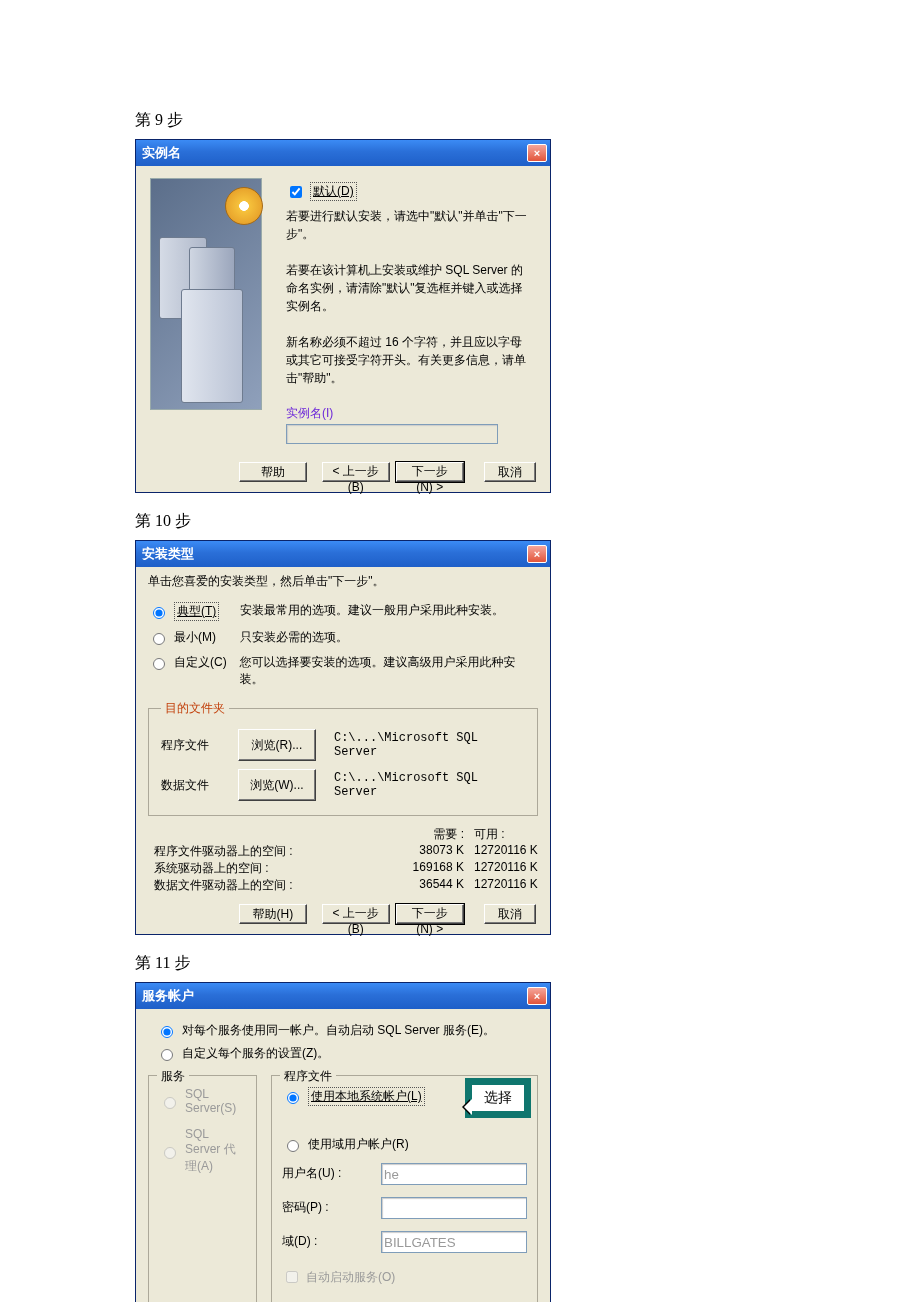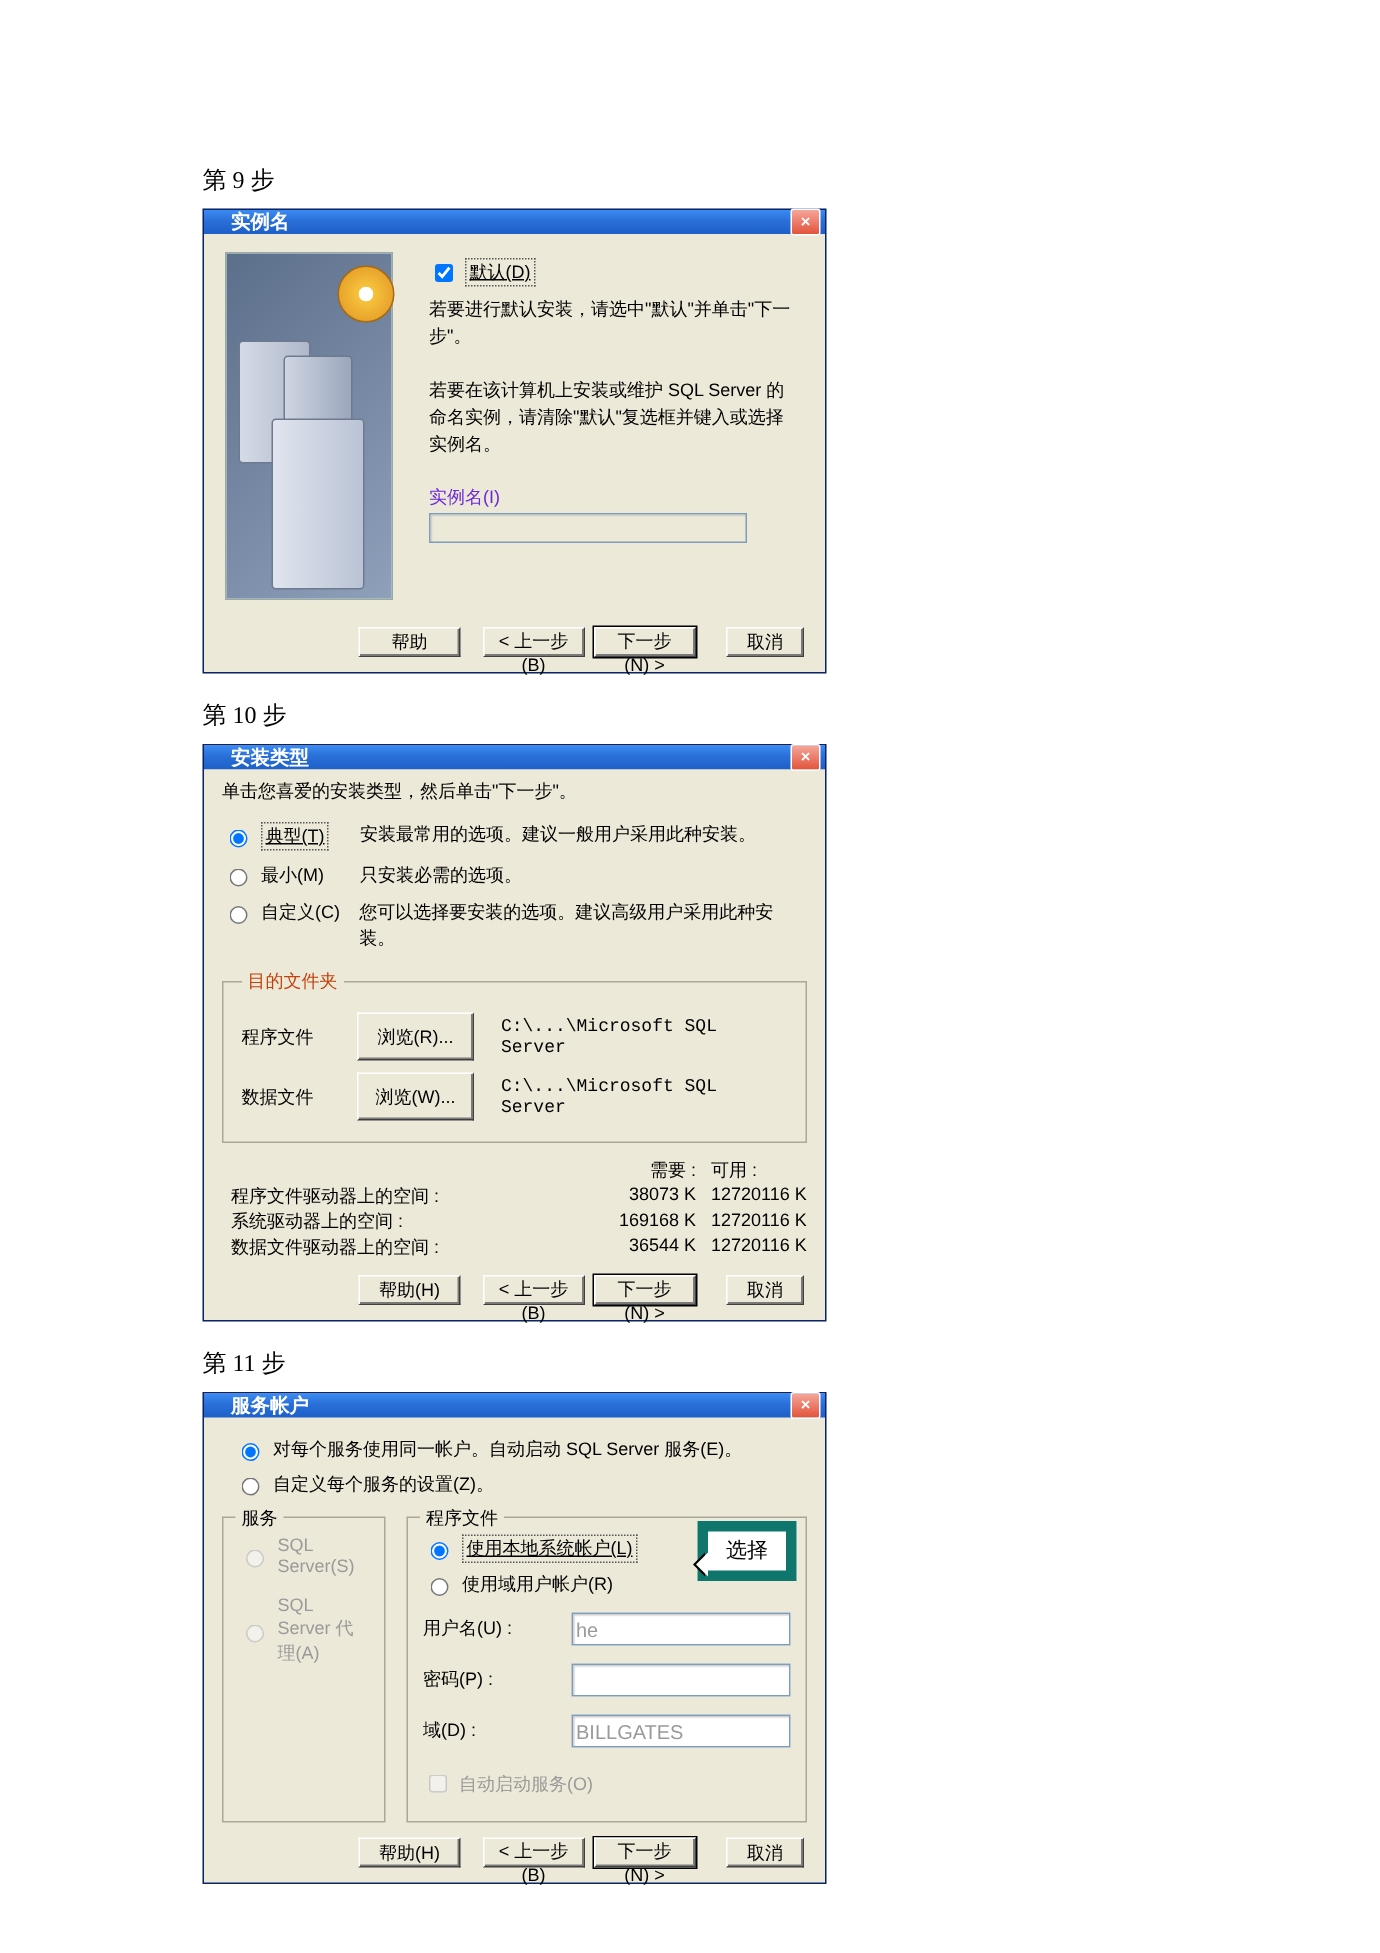--- a/index.html
+++ b/index.html
@@ -1,19 +1,19 @@
 <!DOCTYPE html>
 <html><head>
 <meta charset="utf-8">
 <style>
 body{margin:0;background:#fff;font-family:"Microsoft YaHei","SimSun",Tahoma,sans-serif;font-size:12px;color:#000}
 .page{width:920px;padding:110px 135px 0}
 .step-label{font-family:"SimSun",serif;font-size:16px;margin:0 0 8px}
 .dialog{border:1px solid #0a246a;background:#ece9d8;margin-bottom:18px}
-.titlebar{display:flex;align-items:center;justify-content:space-between;height:16px;padding:0 3px 0 18px;background:linear-gradient(to bottom,#3b8bf5 0%,#2a6fd8 45%,#1e5fc8 100%);color:#fff;font-weight:bold;font-size:13px}
+.titlebar{display:flex;align-items:center;justify-content:space-between;height:26px;padding:0 3px 0 6px;background:linear-gradient(to bottom,#3b8bf5 0%,#2a6fd8 45%,#1e5fc8 100%);color:#fff;font-weight:bold;font-size:13px}
 .close-btn{width:18px;height:16px;background:linear-gradient(to bottom,#f5a69b,#e2543a);border:1px solid #fff;border-radius:2px;display:flex;align-items:center;justify-content:center;color:#fff;font-weight:bold;font-size:11px;line-height:1;cursor:pointer}
 .body{padding:12px 14px 10px}
 .row{display:flex}
 .side-img{width:110px;height:230px;background:linear-gradient(135deg,#5b6e8a 0%,#8fa0bb 100%);border:1px solid #9aa;position:relative;flex-shrink:0}
 .srv{position:absolute;background:linear-gradient(to right,#d5dbe6,#afb8ca);border:1px solid #6e7b8f;border-radius:3px}
 .srv1{width:46px;height:80px;left:8px;top:58px}
 .srv2{width:44px;height:76px;left:38px;top:68px;background:linear-gradient(to right,#cfd6e2,#9ba6bc)}
 .srv3{width:60px;height:112px;left:30px;top:110px;background:linear-gradient(to right,#e0e5ee,#bac3d5)}
 .cd{position:absolute;width:36px;height:36px;right:-2px;top:8px;border-radius:50%;background:radial-gradient(circle,#fff 18%,#f6c23c 20%,#e09222 100%);border:1px solid #a66a15}
 .content{flex:1;padding:4px 8px 0 24px;color:#000}
@@ -77,20 +77,21 @@
             <div class="srv srv3"></div>
             <div class="cd"></div>
    </div>
    <div class="content">
     <div class="chk-row">
      <input type="checkbox" class="chk" checked="" style="">
      <span class="ul">默认(D)</span>
     </div>
     <div class="para">若要进行默认安装，请选中"默认"并单击"下一步"。</div>
     <div class="para">若要在该计算机上安装或维护 SQL Server 的命名实例，请清除"默认"复选框并键入或选择实例名。</div>
+    <div class="para">新名称必须不超过 16 个字符，并且应以字母或其它可接受字符开头。有关更多信息，请单击"帮助"。</div>
     <div class="lbl-dis">实例名(I)</div>
     <div class="txt txt-dis"></div>
    </div>
   </div>
  </div>
  <div class="btn-row">
   <div class="spacer"></div>
   <button class="btn">帮助</button>
   <div style="width:4px"></div>
   <button class="btn">&lt; 上一步(B)</button>
@@ -196,21 +197,21 @@
   </div>
   <div class="sec svc-right rel">
    <div class="sec-title">程序文件</div>
    <div class="rel">
     <div class="radio-row">
               <input type="radio" class="radio" checked="" style="">
               <span class="ul">使用本地系统帐户(L)</span>
             </div>
     <div class="callout">选择</div>
    </div>
-   <div class="radio-row" style="margin-top:0">
+   <div class="radio-row" style="margin-top:24px">
             <input type="radio" class="radio" style="">
             <span>使用域用户帐户(R)</span>
           </div>
    <div class="field">
             <span class="field-l">用户名(U) :</span>
             <input class="txt disabled" disabled="" value="he" style="">
           </div>
    <div class="field">
             <span class="field-l">密码(P) :</span>
             <input class="txt disabled" disabled="" type="password" style="">

